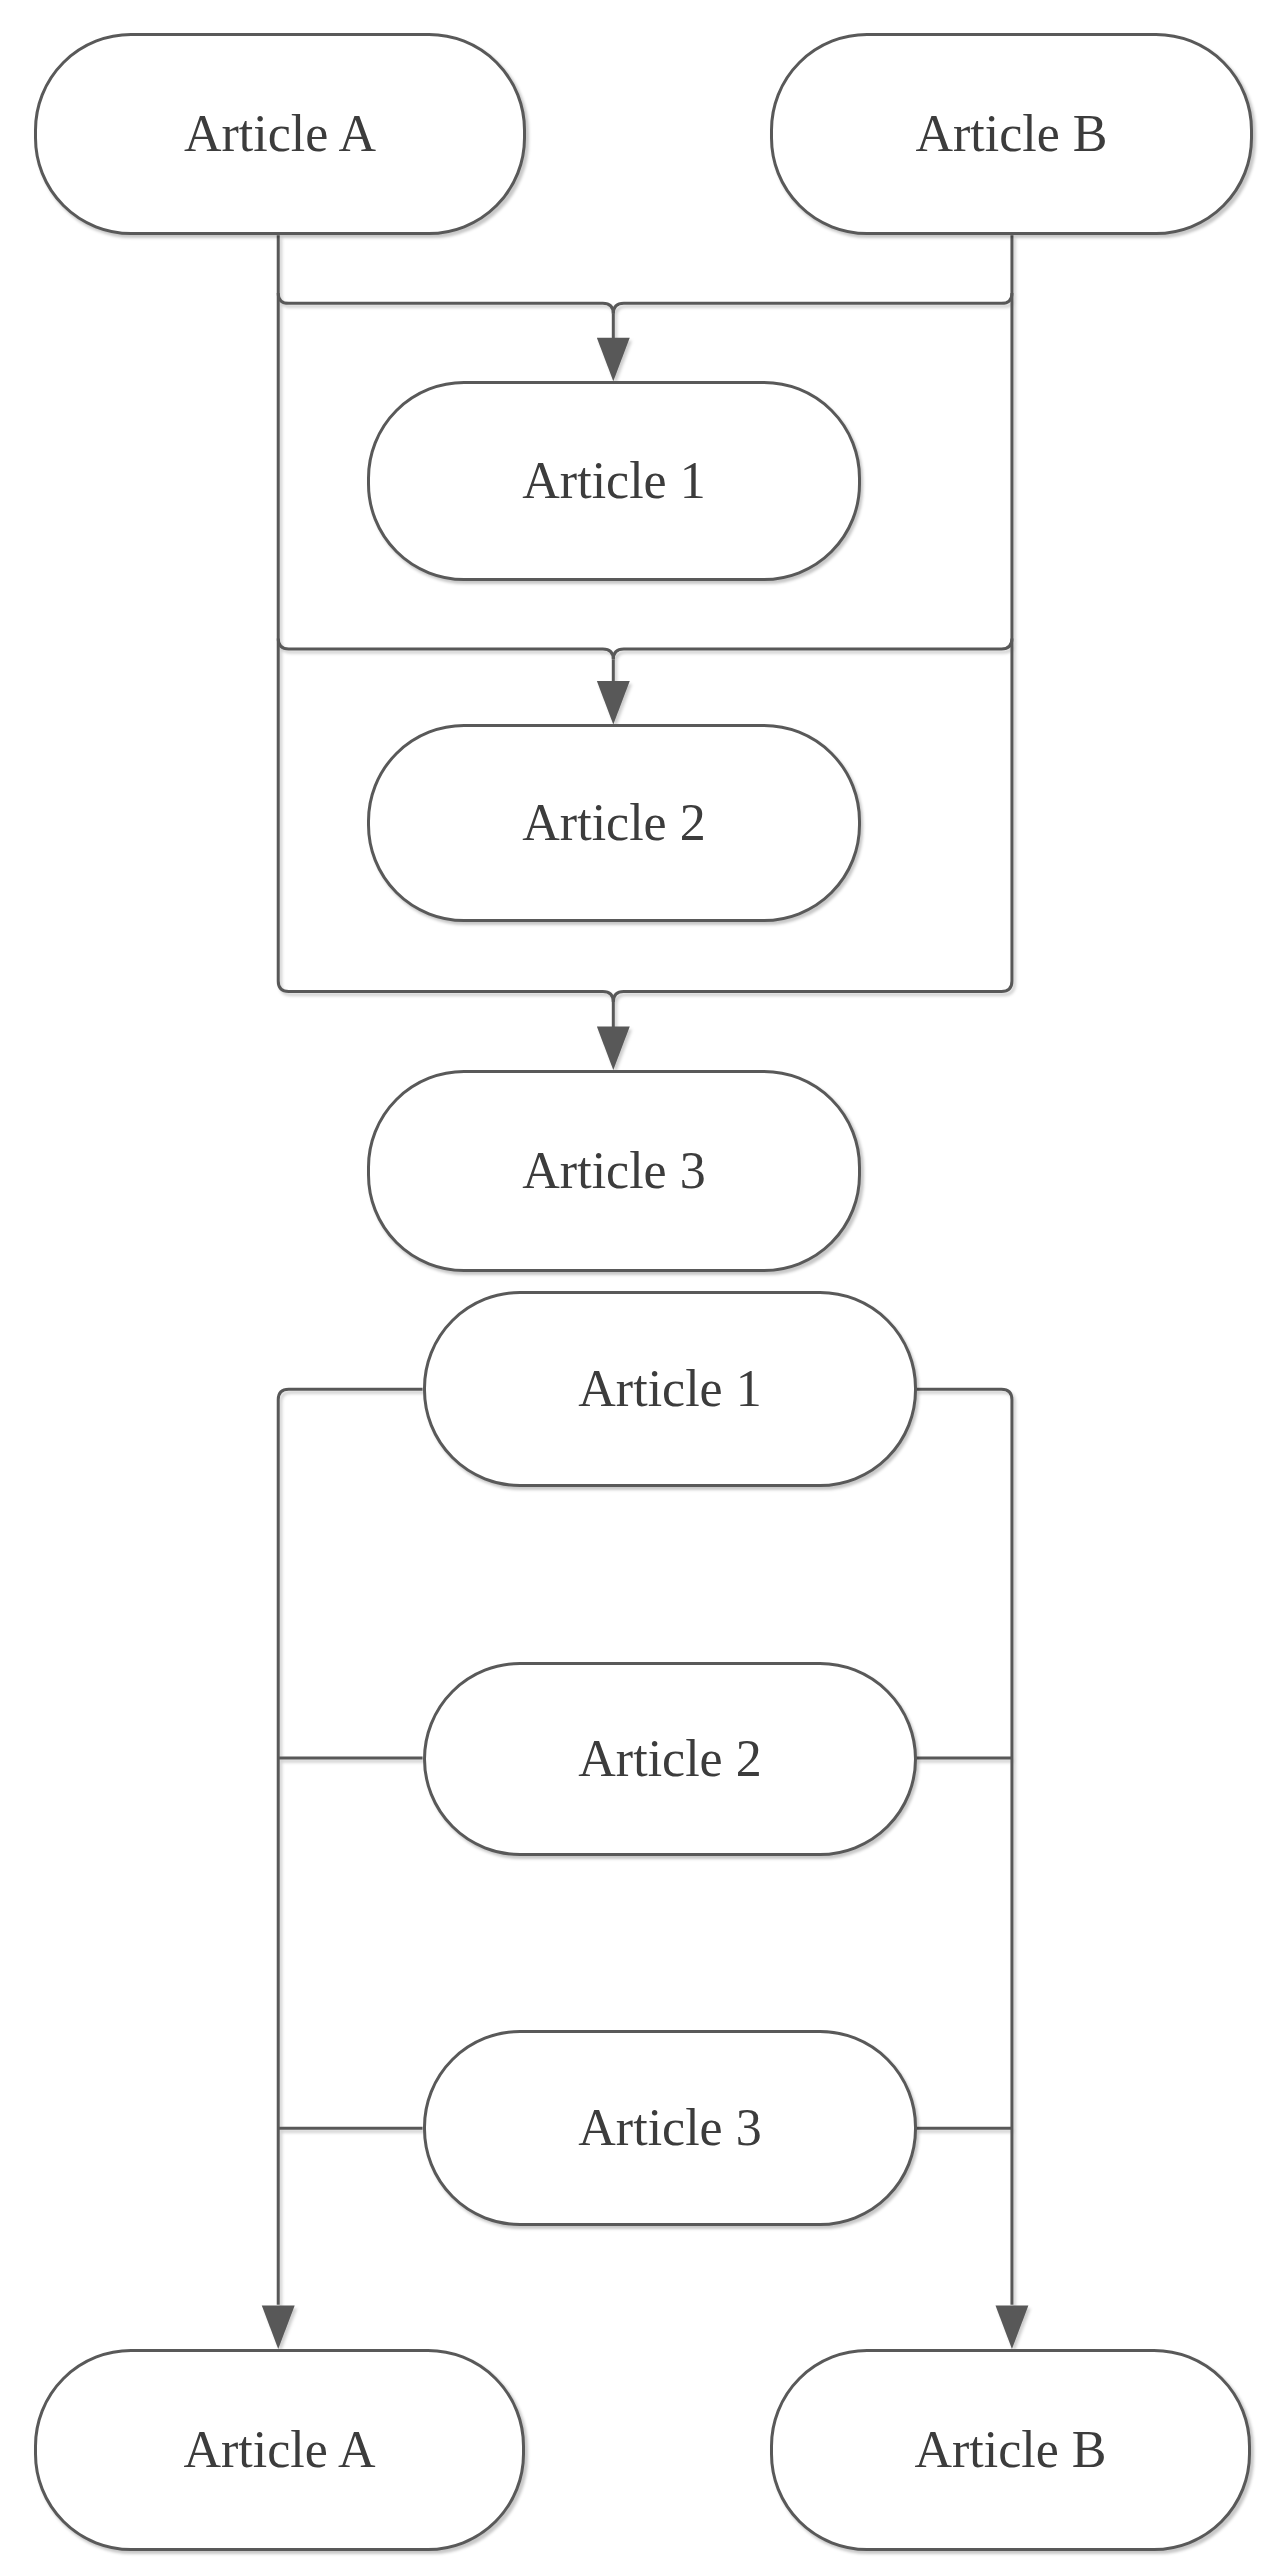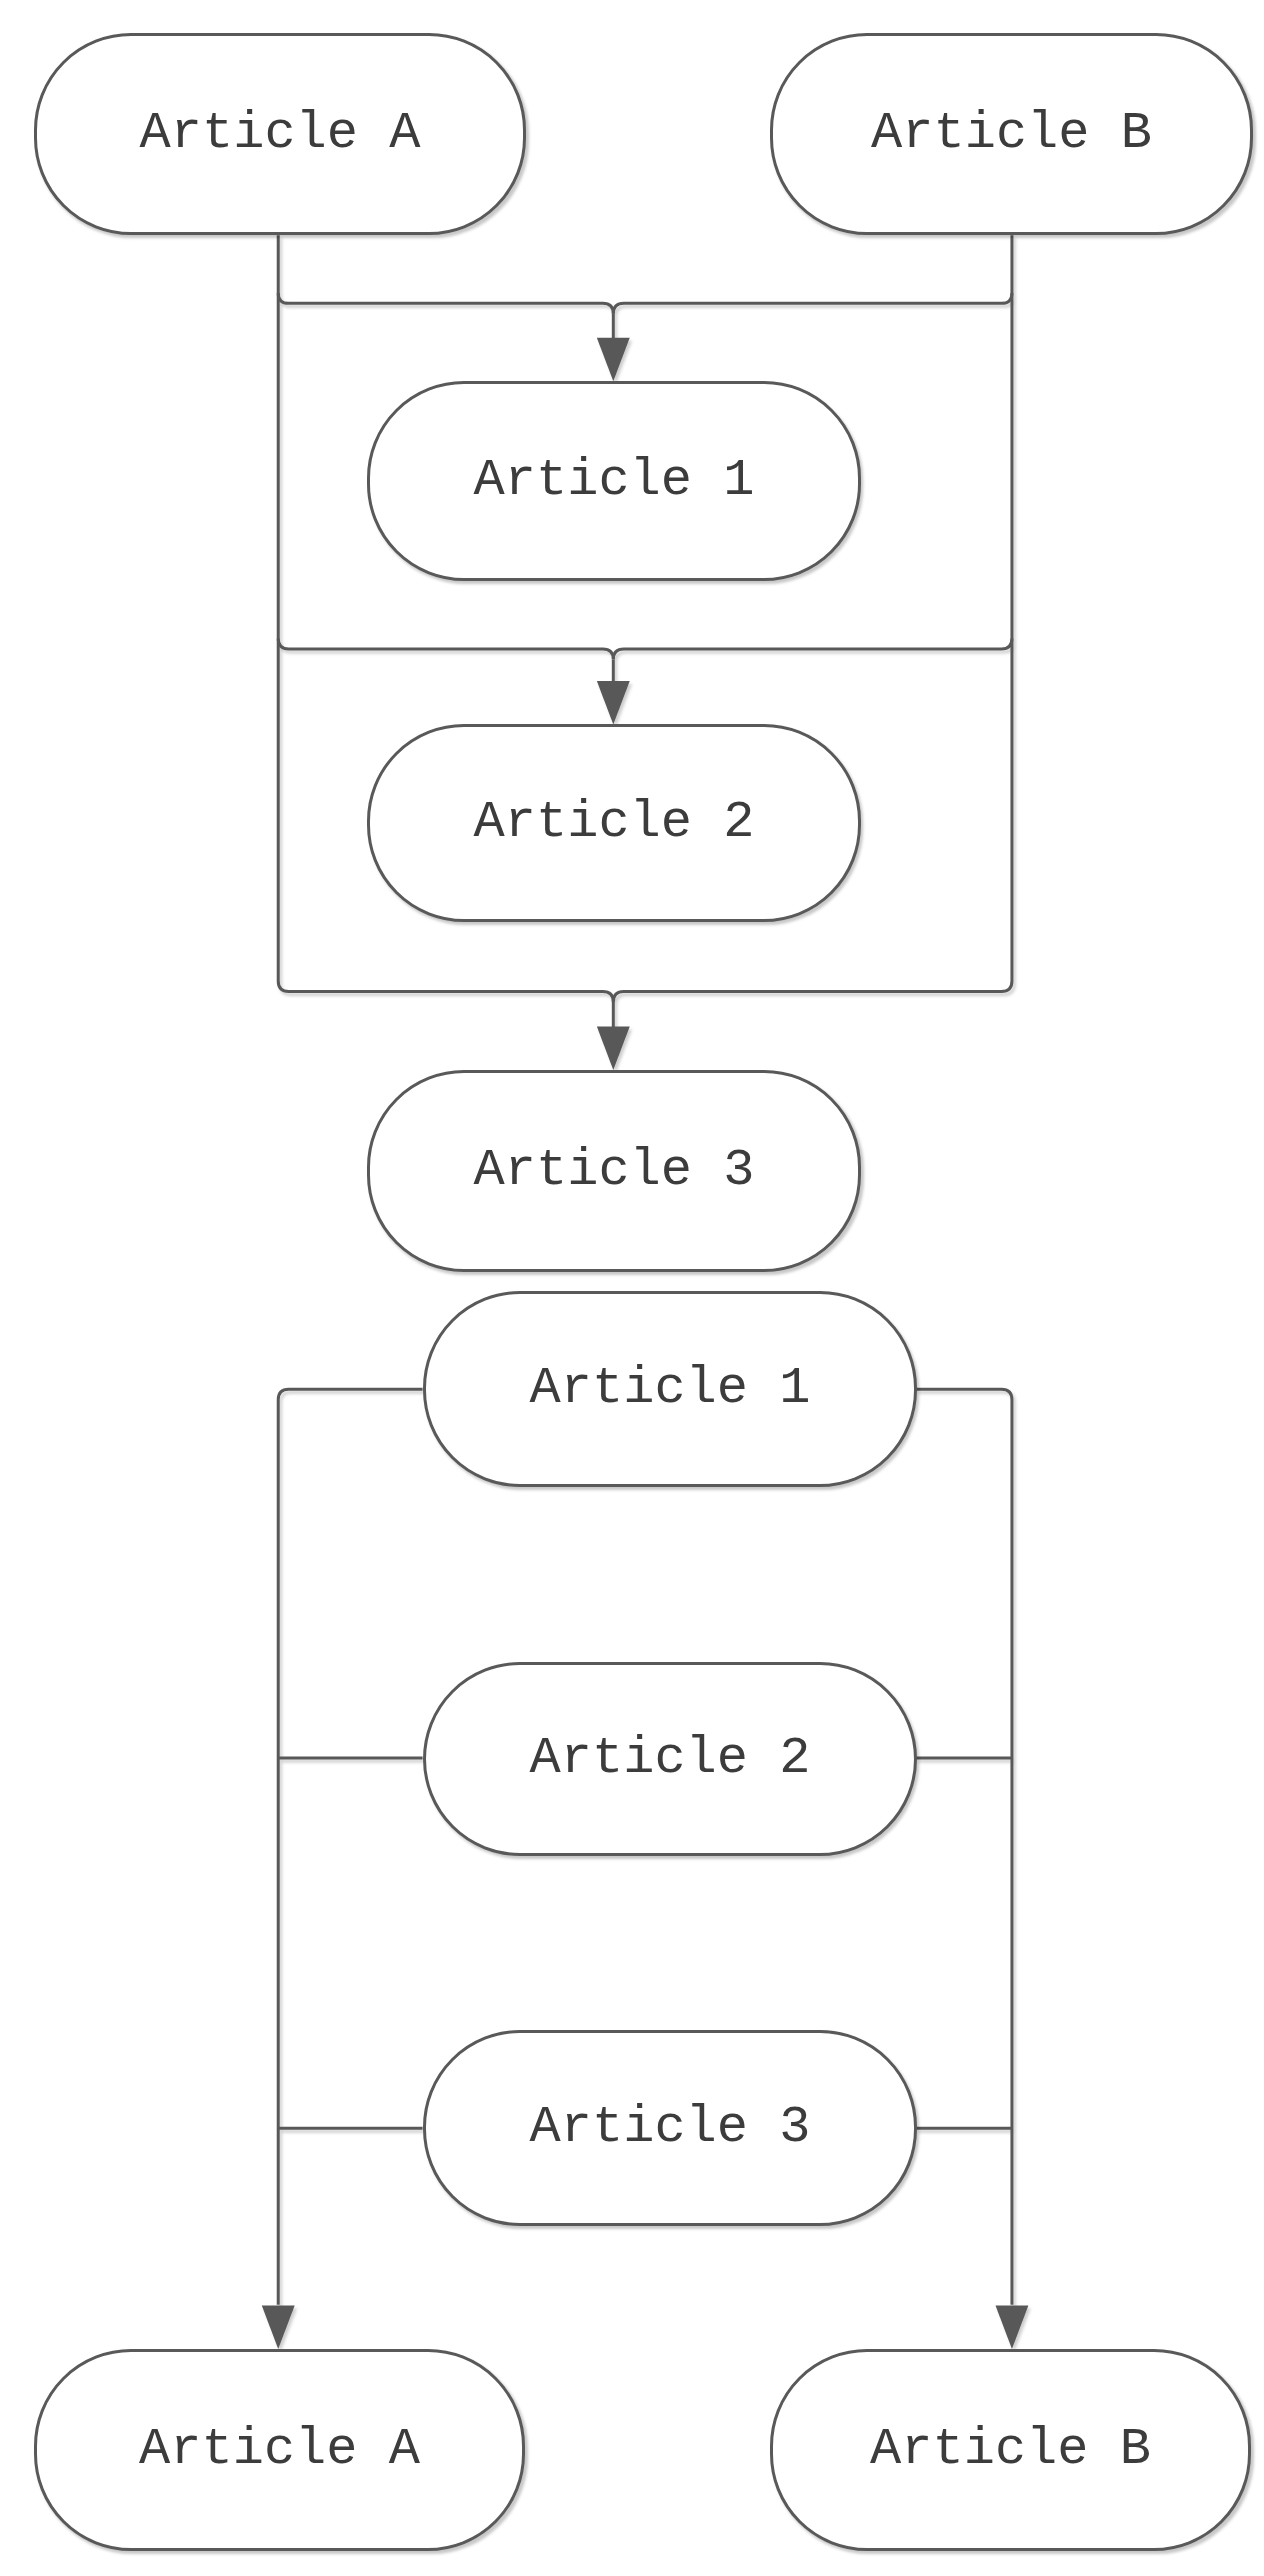--- a/index.html
+++ b/index.html
@@ -5,21 +5,21 @@
   html, body {
     margin: 0;
     padding: 0;
     background: #ffffff;
   }
   .canvas {
     position: relative;
     width: 1264px;
     height: 2576px;
     background: #ffffff;
-    font-family: Liberation Mono, monospace;
+    font-family: Liberation Serif, serif;
     overflow: hidden;
   }
   .edges {
     position: absolute;
     left: 0;
     top: 0;
   }
   .node {
     position: absolute;
     box-sizing: border-box;

